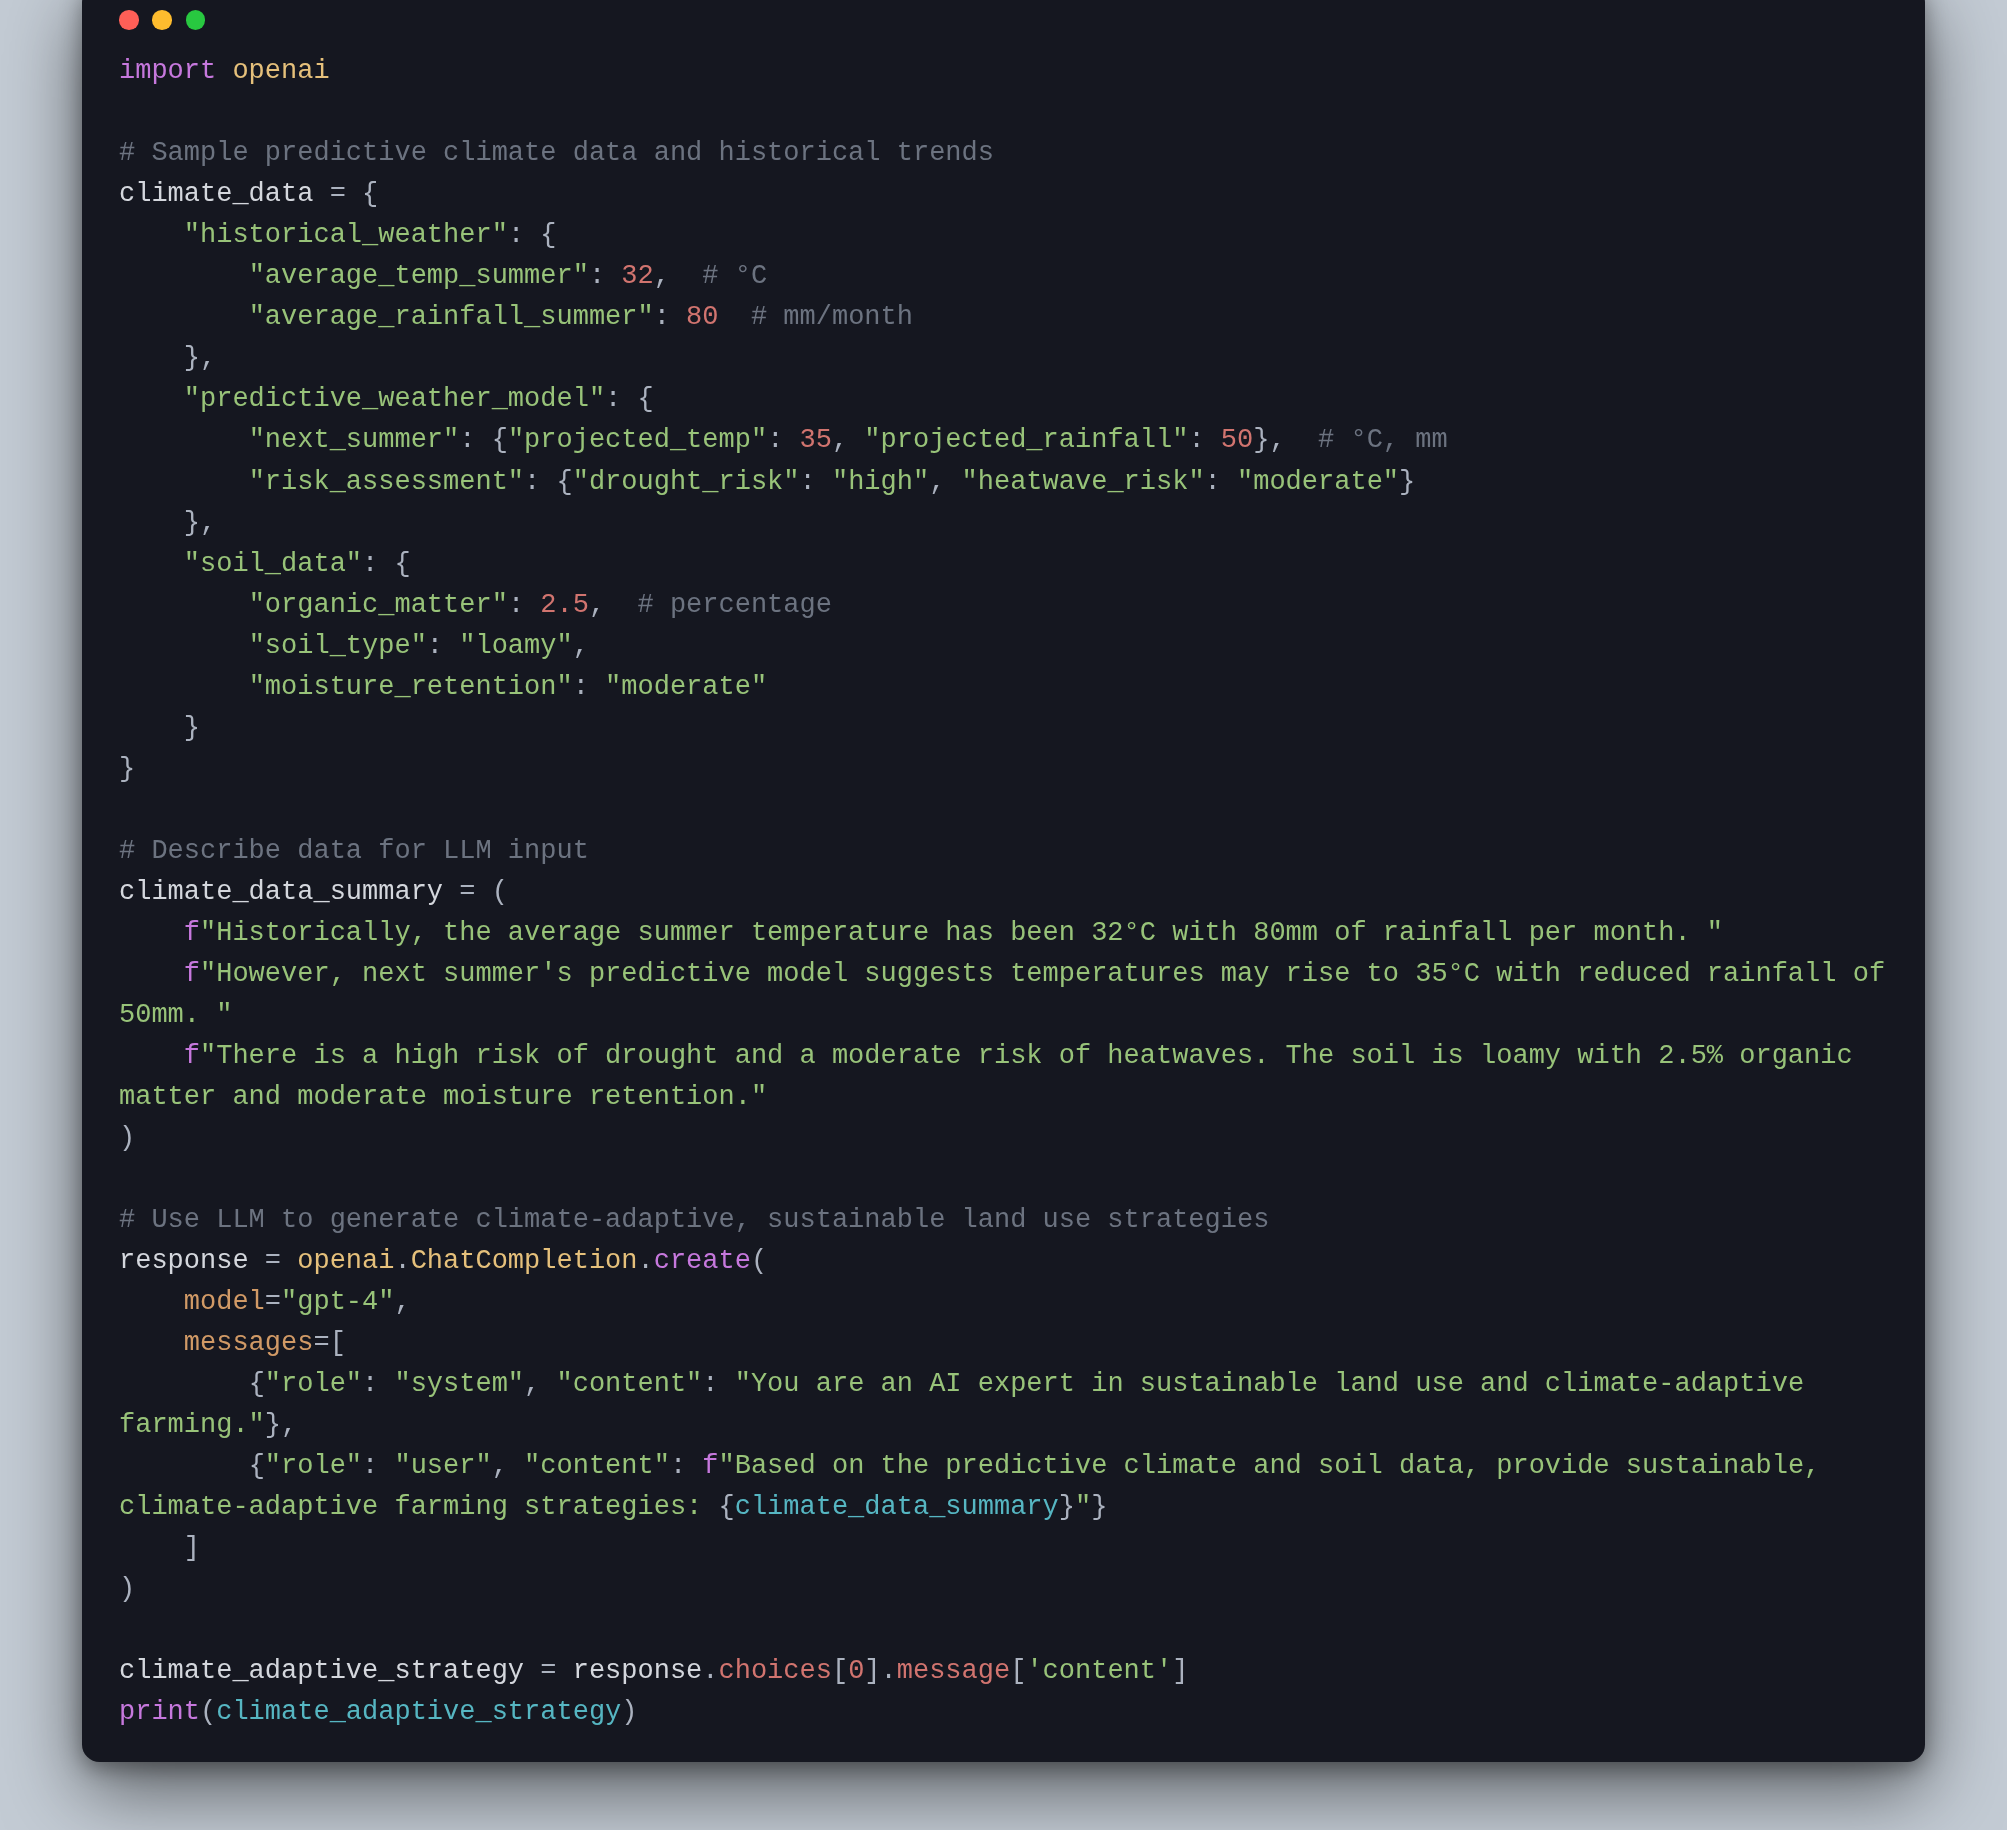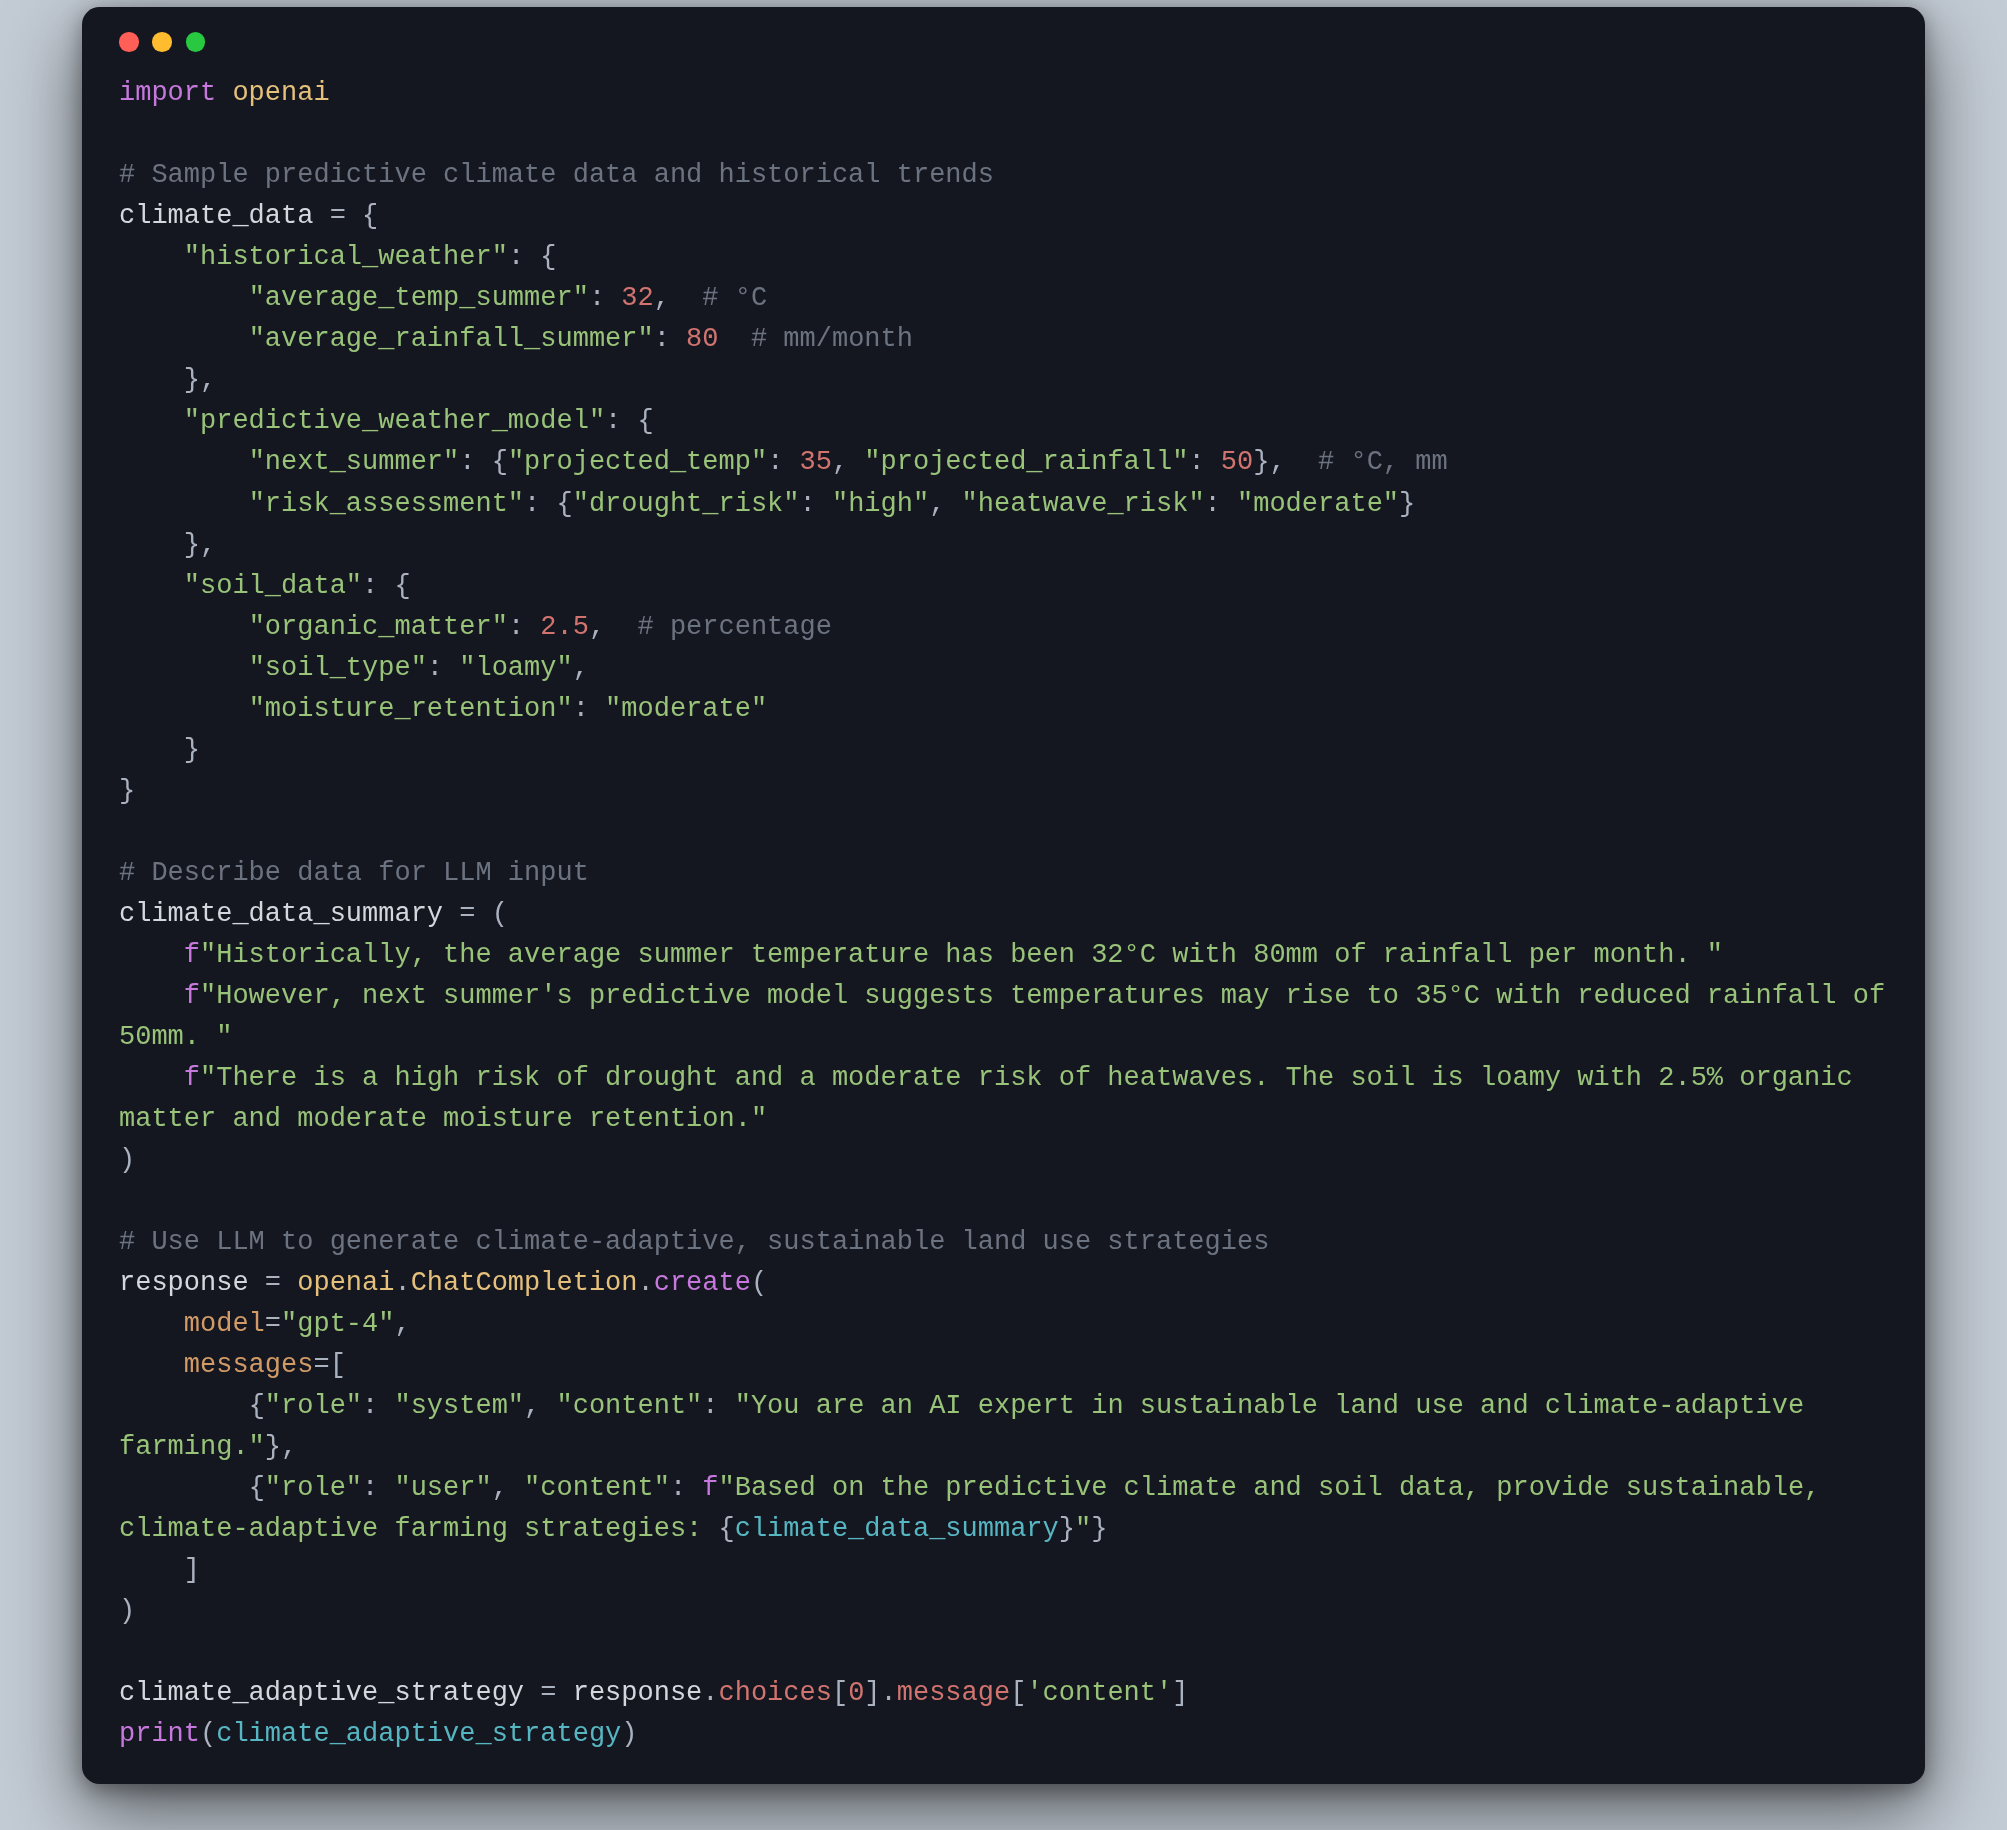--- a/index.html
+++ b/index.html
@@ -10,21 +10,20 @@
     background: #c3cbd4;
     font-family: "SF Mono", ui-monospace, Menlo, Consolas, "Liberation Mono", monospace;
     -webkit-font-smoothing: antialiased;
   }
   .stage {
     width: 2007px;
     height: 1747px;
     display: flex;
     align-items: center;
     justify-content: center;
-    margin-top: 22px;
   }
   .window {
     width: 1843px;
     background: #151720;
     border-radius: 17.6px;
     box-shadow: 0 27.4px 78px rgba(0,0,0,0.55), 0 5.9px 21.6px rgba(0,0,0,0.35);
     padding: 25.5px 37px 29px 37px;
     box-sizing: border-box;
   }
   .titlebar {

